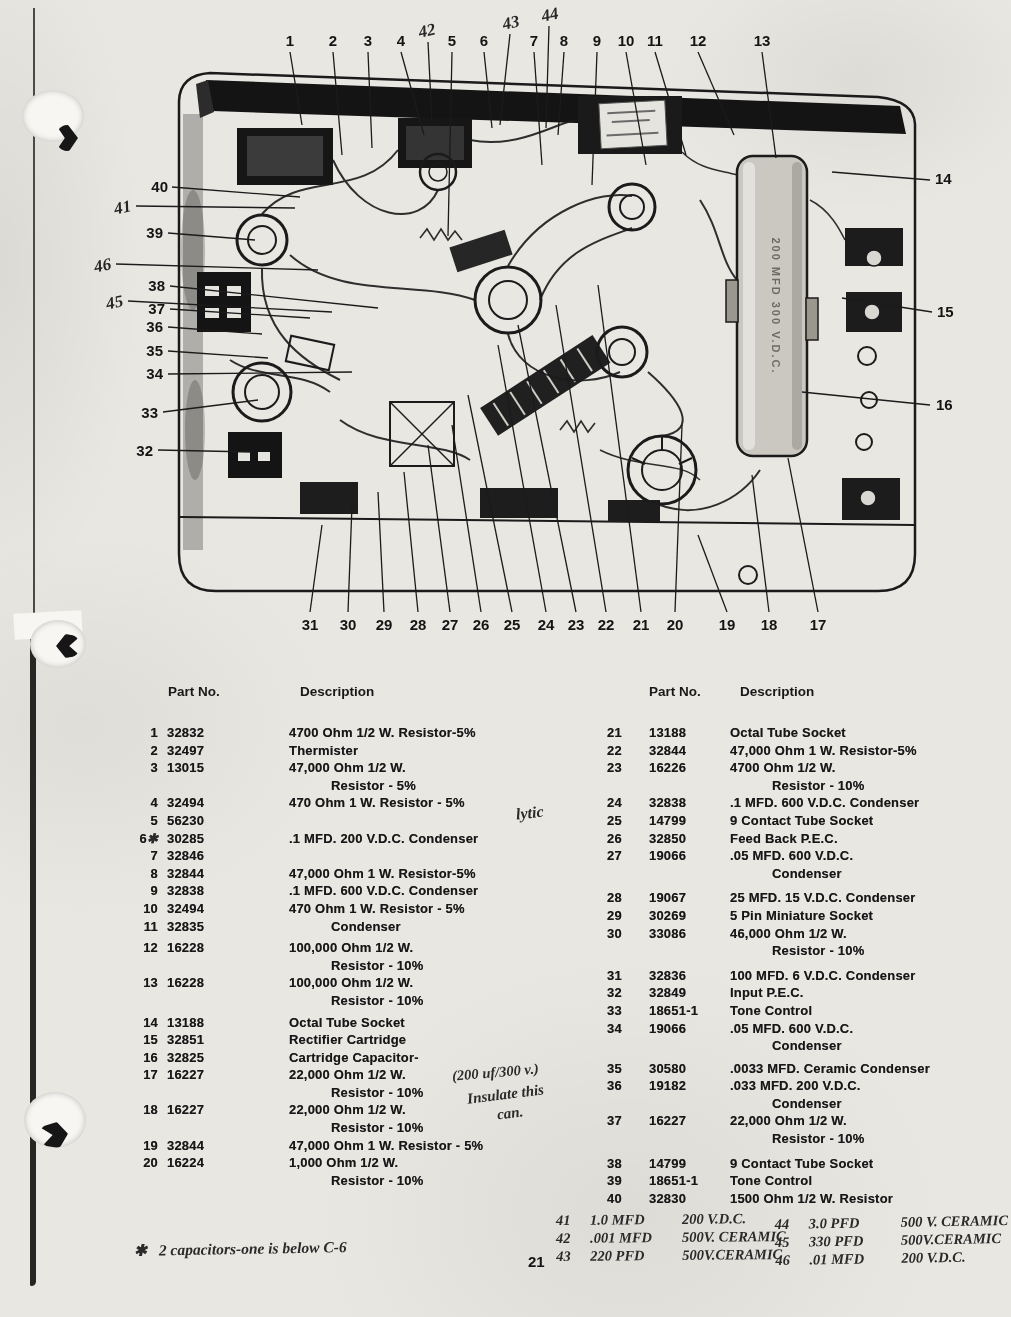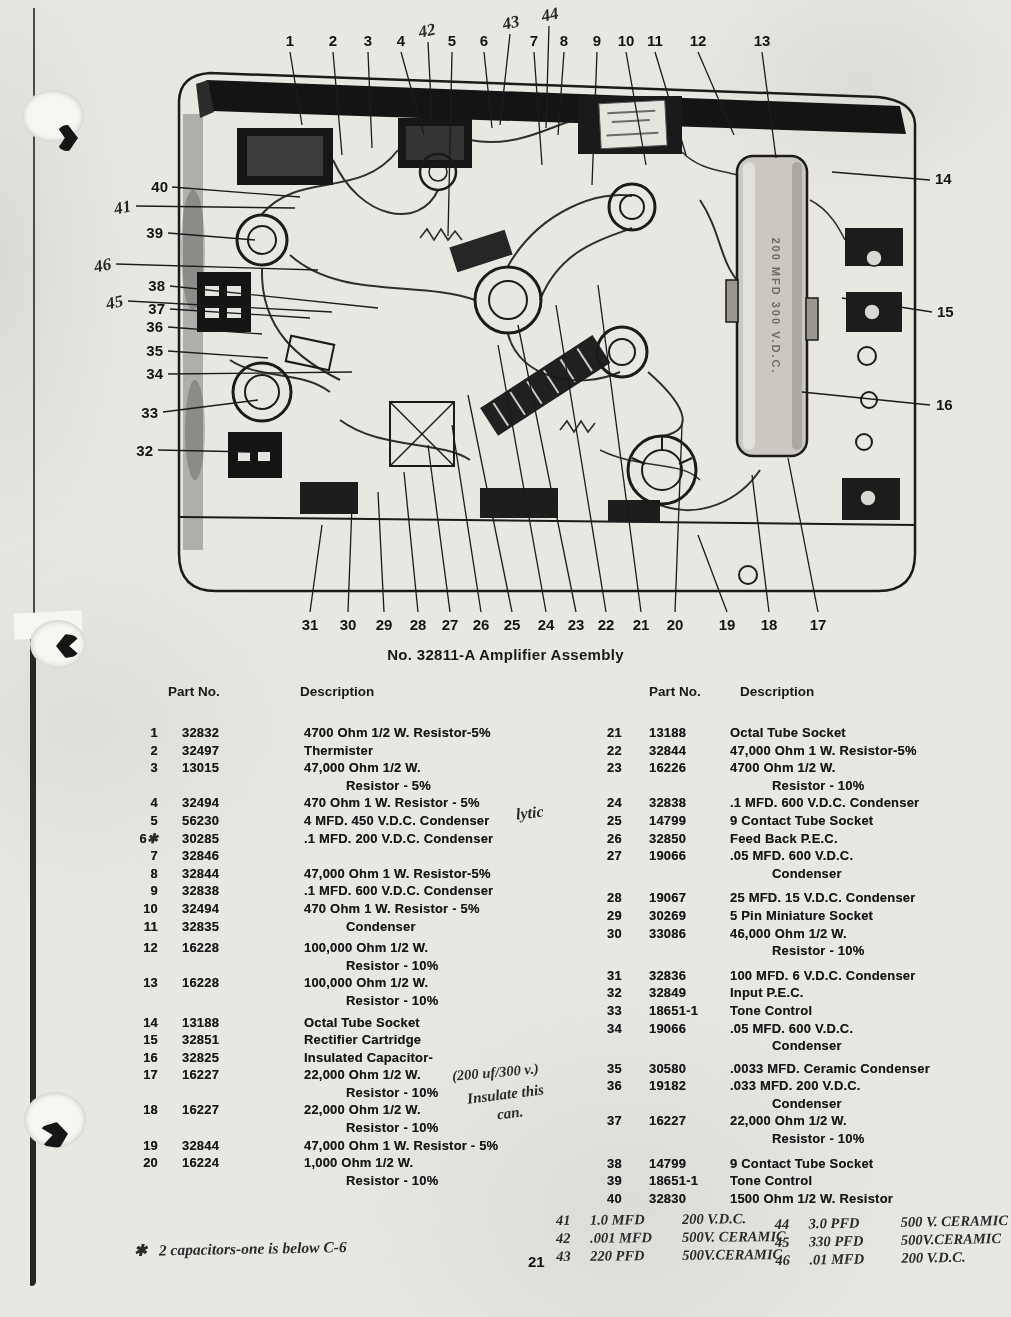--- a/index.html
+++ b/index.html
@@ -34,21 +34,21 @@
   .hdr{position:absolute;top:684px;font-size:13.5px;font-weight:700;color:#181818;}
 
   
   .col{position:absolute;top:724px;font-size:13px;font-weight:700;color:#171717;
     letter-spacing:.2px;line-height:17.6px;text-shadow:0 0 .4px rgba(25,25,25,.55);}
   .col-left{left:132px;width:478px;}
   .col-right{left:607px;width:402px;}
   .row{display:flex;align-items:flex-start;}
   .col-left .no{width:26px;text-align:right;flex:none;white-space:nowrap;}
   .col-right .no{width:28px;text-align:left;flex:none;white-space:nowrap;}
-  .col-left .part{margin-left:24px;width:122px;flex:none;}
+  .col-left .part{margin-left:9px;width:122px;flex:none;}
   .col-right .part{margin-left:14px;width:81px;flex:none;}
   .desc{flex:1;}
   .desc .cont{padding-left:42px;}
   .mark{font-style:italic;}
 
   
   .hand{font-family:"Liberation Serif",serif;font-style:italic;font-weight:600;color:#2a2a2a;}
   .ann{position:absolute;font-size:15px;white-space:nowrap;}
   .hand-rows{position:absolute;font-size:14.5px;line-height:18px;}
   .hand-rows .hrow{display:flex;white-space:nowrap;}
@@ -276,21 +276,20 @@
         <text x="675" y="630" text-anchor="middle" class="callout">20</text>
         <line x1="727" y1="612" x2="698" y2="535" class="leader"></line>
         <text x="727" y="630" text-anchor="middle" class="callout">19</text>
         <line x1="769" y1="612" x2="752" y2="475" class="leader"></line>
         <text x="769" y="630" text-anchor="middle" class="callout">18</text>
         <line x1="818" y1="612" x2="788" y2="458" class="leader"></line>
         <text x="818" y="630" text-anchor="middle" class="callout">17</text>
       </g>
   </svg>
 
-  <div class="caption">No. 32811-A Amplifier Assembly</div>
 
   <div class="hdr" style="left:168px;">Part No.</div>
   <div class="hdr" style="left:300px;">Description</div>
   <div class="hdr" style="left:649px;">Part No.</div>
   <div class="hdr" style="left:740px;">Description</div>
 
   <div class="col col-left" id="col-left">
       <div class="row">
         <span class="no">1</span>
         <span class="part">32832</span>
@@ -316,23 +315,20 @@
       <div class="row">
         <span class="no">4</span>
         <span class="part">32494</span>
         <div class="desc">
           <div>470 Ohm 1 W. Resistor - 5%</div>
         </div>
       </div>
       <div class="row">
         <span class="no">5</span>
         <span class="part">56230</span>
-        <div class="desc">
-          <div>4 MFD. 450 V.D.C. Condenser</div>
-        </div>
       </div>
       <div class="row">
         <span class="no">6<span class="mark hand">✱</span></span>
         <span class="part">30285</span>
         <div class="desc">
           <div>.1 MFD. 200 V.D.C. Condenser</div>
         </div>
       </div>
       <div class="row">
         <span class="no">7</span>
@@ -393,21 +389,21 @@
         <span class="no">15</span>
         <span class="part">32851</span>
         <div class="desc">
           <div>Rectifier Cartridge</div>
         </div>
       </div>
       <div class="row">
         <span class="no">16</span>
         <span class="part">32825</span>
         <div class="desc">
-          <div>Insulated Capacitor-</div>
+          <div>Cartridge Capacitor-</div>
         </div>
       </div>
       <div class="row">
         <span class="no">17</span>
         <span class="part">16227</span>
         <div class="desc">
           <div>22,000 Ohm 1/2 W.</div>
           <div class="cont">Resistor - 10%</div>
         </div>
       </div>

